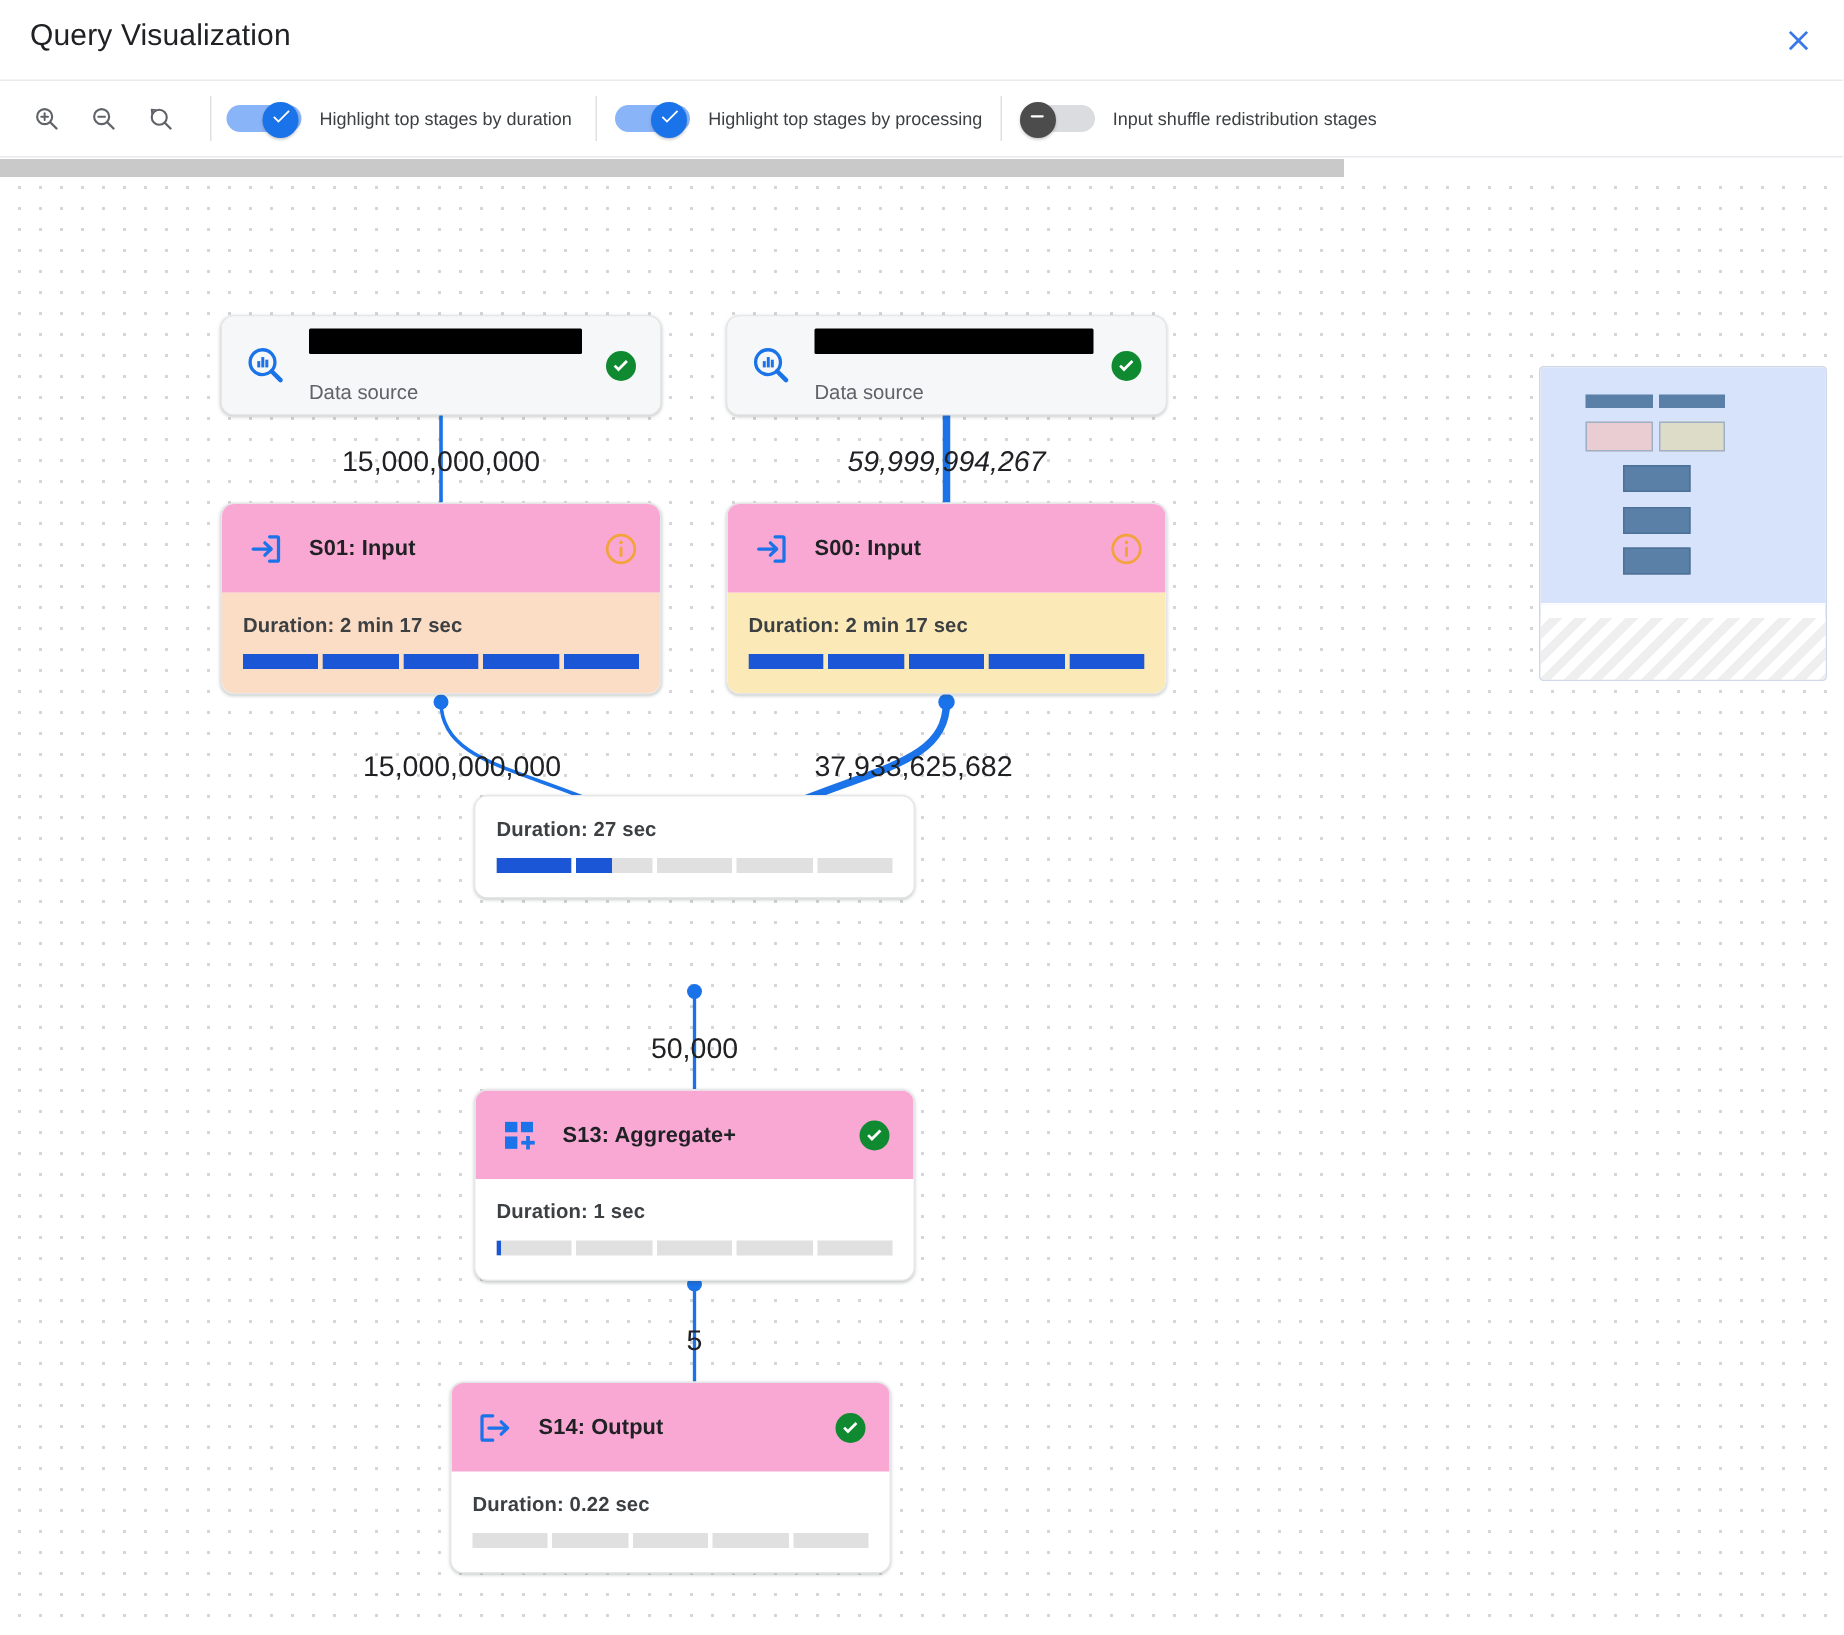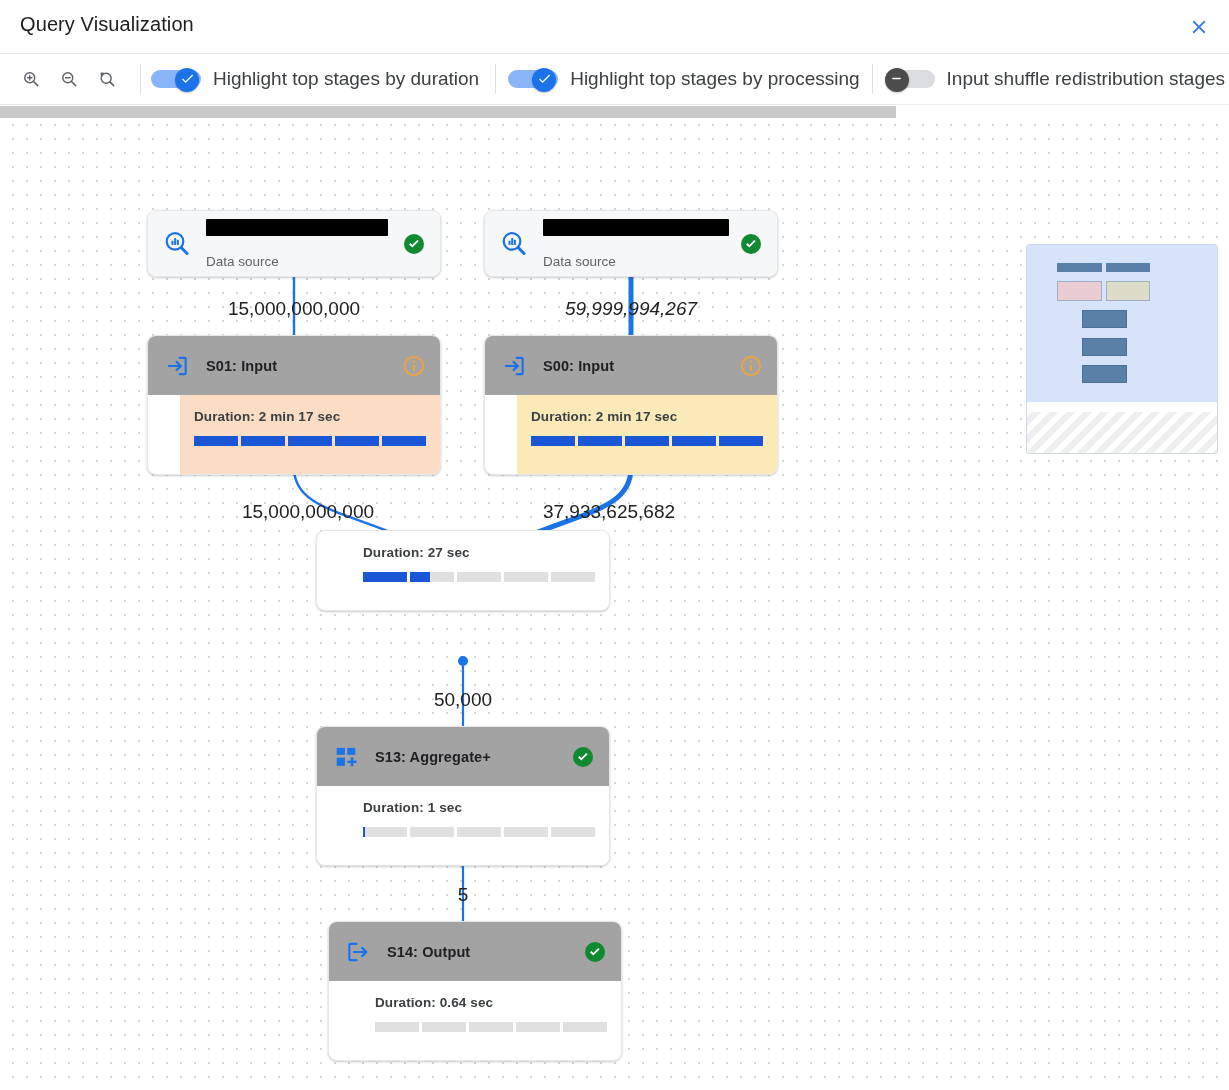--- a/index.html
+++ b/index.html
@@ -51,21 +51,21 @@
   .tb-sep {
     width:1px; height:30px; background:#e0e0e0; margin:0 10px 0 14px;
   }
   .tb-sep.s2 { margin:0 12px 0 16px; }
   .tb-sep.s3 { margin:0 12px 0 12px; }
 
   .toggle-item {
     display:flex; align-items:center; height:52px; cursor:pointer;
   }
   .toggle-label {
-    font-size:19px; color:#3c4043; margin-left:12px; white-space:nowrap;
+    font-size:12px; color:#3c4043; margin-left:12px; white-space:nowrap;
   }
 
   .switch { position:relative; width:50px; height:22px; flex:none; }
   .switch .track {
     position:absolute; left:0; top:2px; width:50px; height:18px;
     border-radius:9px; background:#8ab4f8;
   }
   .switch .thumb {
     position:absolute; top:0; left:24px;
     width:24px; height:24px; border-radius:50%;
@@ -103,42 +103,41 @@
     border-radius:9px;
     border:1px solid #e4e6e8;
     box-shadow:0 1px 2px rgba(60,64,67,.18), 0 1px 3px rgba(60,64,67,.10);
     overflow:hidden;
     cursor:pointer;
     z-index:10;
   }
   .node-head {
     position:relative;
     height:59px;
-    background:#a3a3a3;
+    background:#f9a8d4;
     display:flex; align-items:center;
     padding:0 14px;
   }
   .node.datasource .node-head { height:65px; background:#f6f7f8; }
   .node-icon { width:30px; flex:none; display:flex; align-items:center; justify-content:center; }
   .node-icon svg { display:block; }
   .node-title {
     flex:1; margin-left:14px;
     font-size:14.5px; color:#202124; font-weight:700; letter-spacing:.1px;
   }
   .ds-titleblock { flex:1; margin-left:14px; display:flex; flex-direction:column; gap:18px; }
   .ds-redacted { height:17px; border-radius:1px; background:#000; }
   .ds-sub { font-size:13.5px; color:#5f6368; }
 
   .status-icon { width:24px; height:24px; flex:none; display:flex; align-items:center; justify-content:center; }
   .status-icon svg { display:block; }
 
   .node-body {
-    padding:14px 14px 28px 14px;
+    padding:14px 14px 16px 14px;
     background:#fff;
-    margin-left:32px;
   }
   .node.accent-orange .node-body { background:#fbdcc4; }
   .node.accent-yellow .node-body { background:#fbeab8; }
   .duration-text {
     font-size:13.5px; color:#3c4043; font-weight:700; margin-bottom:12px;
     letter-spacing:.1px;
   }
   .bar-wrap { position:relative; height:10px; display:flex; gap:3px; }
   .bar-seg {
     position:relative; flex:1; height:10px; background:#e0e0e0; overflow:hidden;
@@ -519,41 +518,41 @@
           <div class="bar-seg">
               <div class="bar-fill" style="width:0%"></div>
             </div>
           <div class="bar-seg">
               <div class="bar-fill" style="width:0%"></div>
             </div>
         </div>
       </div>
     </div>
 
-    <div class="node" style="left:328px; top:815px; width:294px;">
+    <div class="node" style="left:300px; top:815px; width:294px;">
       <div class="node-head">
         <div class="node-icon">
           <svg width="26" height="26" viewBox="0 0 24 24">
             <path d="M10.6 4.5H4.8a.8.8 0 0 0-.8.8v13.4a.8.8 0 0 0 .8.8h5.8" fill="none" stroke="#1a73e8" stroke-width="2" stroke-linecap="round"></path>
             <line x1="8.2" y1="12" x2="19.4" y2="12" stroke="#1a73e8" stroke-width="2" stroke-linecap="round"></line>
             <path d="M15.8 8.2 L19.7 12 L15.8 15.8" fill="none" stroke="#1a73e8" stroke-width="2" stroke-linecap="round" stroke-linejoin="round"></path>
           </svg>
         </div>
         <div class="node-title">S14: Output</div>
         <div class="status-icon">
           <span>
             <svg width="24" height="24" viewBox="0 0 24 24">
               <circle cx="12" cy="12" r="10" fill="#0f8a30"></circle>
               <path d="M10.3 15.6l-3.2-3.2 1.3-1.3 1.9 1.9 5-5 1.3 1.3z" fill="#ffffff"></path>
             </svg>
           </span>
         </div>
       </div>
       <div class="node-body">
-        <div class="duration-text">Duration: 0.64 sec</div>
+        <div class="duration-text">Duration: 0.22 sec</div>
         <div class="bar-wrap">
           <div class="bar-seg">
               <div class="bar-fill" style="width:0%"></div>
             </div>
           <div class="bar-seg">
               <div class="bar-fill" style="width:0%"></div>
             </div>
           <div class="bar-seg">
               <div class="bar-fill" style="width:0%"></div>
             </div>

